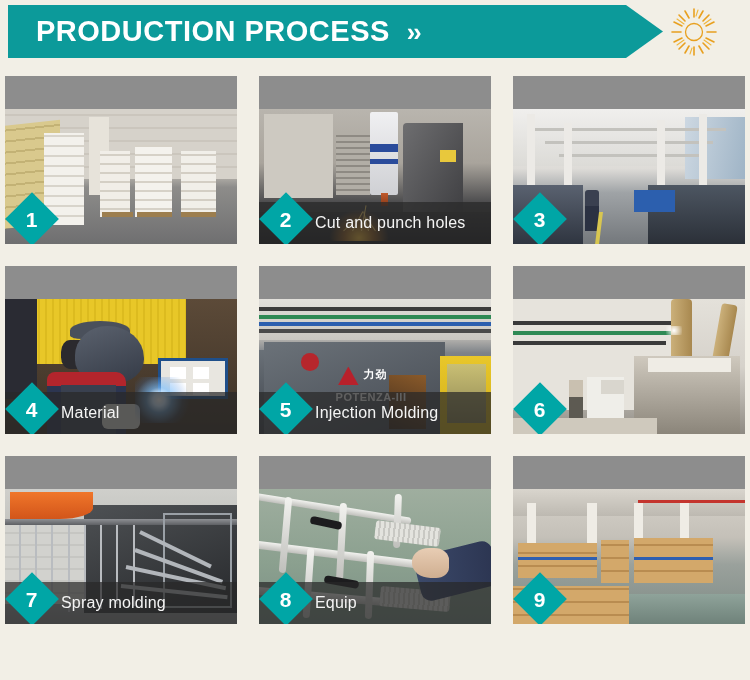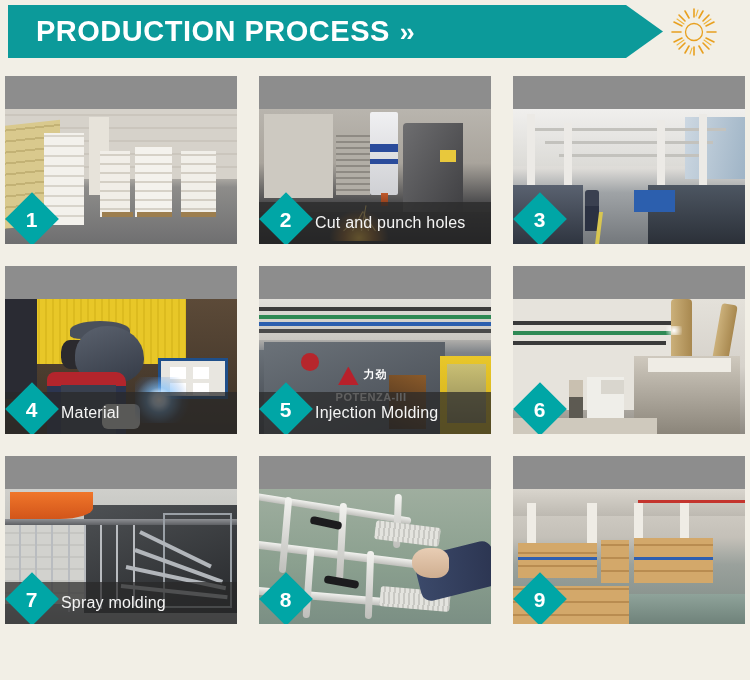--- a/index.html
+++ b/index.html
@@ -21,21 +21,21 @@
     position: absolute;
     left: 8px; top: 0;
     width: 655px; height: 53px;
     background: #0c9a9a;
     -webkit-clip-path: polygon(0 0, 618px 0, 655px 50%, 618px 100%, 0 100%);
     clip-path: polygon(0 0, 618px 0, 655px 50%, 618px 100%, 0 100%);
     display: flex;
     align-items: center;
   }
   .banner-inner {
-    display: flex; align-items: baseline; gap: 10px;
+    display: flex; align-items: baseline; gap: 17px;
     padding-left: 28px;
   }
   .banner-title {
     color: #ffffff;
     font-size: 29px;
     font-weight: bold;
     letter-spacing: 0.5px;
     white-space: nowrap;
   }
   .banner-chevrons {
@@ -503,20 +503,23 @@
         <div class="tube" style="left:20%;top:44%;width:7px;height:52%;transform:rotate(4deg);"></div>
         <div class="tube" style="left:46%;top:46%;width:7px;height:50%;transform:rotate(2deg);"></div>
         <div class="seatpan" style="left:50%;top:26%;width:28%;height:14%;transform:rotate(7deg);"></div>
         <div class="seatpan" style="left:52%;top:74%;width:30%;height:15%;transform:rotate(5deg);"></div>
         <div class="knob8" style="left:22%;top:22%;width:14%;height:6%;transform:rotate(12deg);"></div>
         <div class="knob8" style="left:28%;top:66%;width:15%;height:6%;transform:rotate(10deg);"></div>
         <div class="arm8"></div>
         <div class="hand8"></div>
       </div>
     </div>
+    <div class="caption">
+      <span class="cap-label">Equip</span>
+    </div>
     <div class="badge">
       <span class="badge-num">8</span>
     </div>
   </div>
 
   <div class="card">
     <div class="photo">
       <div class="scene s9">
         <div class="ceil9"></div>
         <div class="redpipe"></div>

